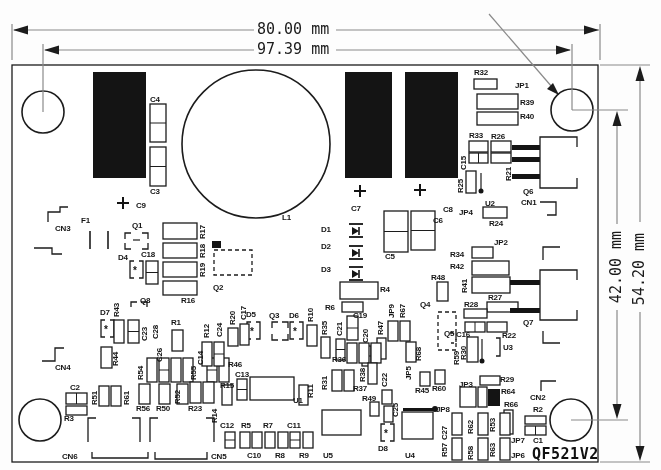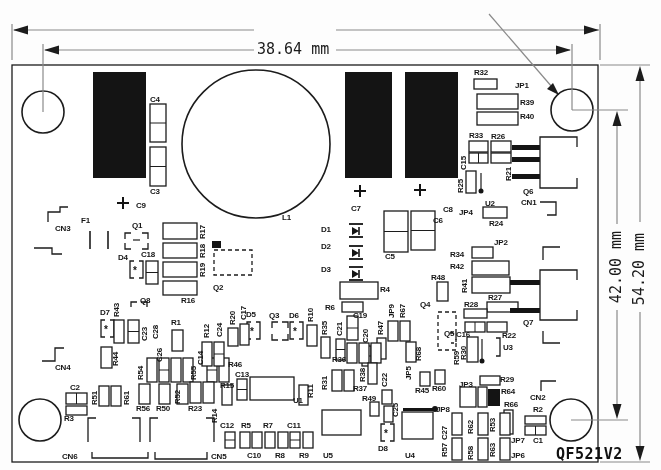--- a/index.html
+++ b/index.html
@@ -4,21 +4,21 @@
 <style>
   html,body{margin:0;padding:0;background:#fff;}
   .stage{position:relative;width:661px;height:470px;background:#fdfdfd;overflow:hidden;
          font-family:"Liberation Sans",sans-serif;}
   .dim{position:absolute;font:15px "DejaVu Sans Mono",monospace;color:#1b1b1b;white-space:nowrap;}
   #dim80{left:257px;top:20px}
   #dim72{left:257px;top:40px}
   #dimhole{left:410px;top:2px}
   #dim42{left:572px;top:258px;width:88px;text-align:center;transform:rotate(-90deg);}
   #dim54{left:595px;top:260px;width:88px;text-align:center;transform:rotate(-90deg);}
-  #boardname{position:absolute;left:532px;top:445px;font:bold 15px "DejaVu Sans Mono",monospace;color:#111;letter-spacing:0.5px;margin-left:24px;}
+  #boardname{position:absolute;left:532px;top:445px;font:bold 15px "DejaVu Sans Mono",monospace;color:#111;letter-spacing:0.5px;}
   svg{position:absolute;left:0;top:0;}
 </style>
 </head>
 <body>
 
 <div class="stage">
   <svg id="draw" width="661" height="470" viewBox="0 0 661 470">
       <rect x="12" y="65" width="586" height="397" fill="#fff" stroke="#1c1c1c" stroke-width="1.3"></rect>
       <circle cx="43" cy="112" r="21" fill="none" stroke="#1c1c1c" stroke-width="1.6"></circle>
       <circle cx="572" cy="110" r="21" fill="none" stroke="#1c1c1c" stroke-width="1.6"></circle>
@@ -374,17 +374,18 @@
       <text x="263" y="428" font-size="8" font-weight="bold" fill="#141414" font-family="&quot;Liberation Sans&quot;,sans-serif" letter-spacing="-0.2">R7</text>
       <text x="287" y="428" font-size="8" font-weight="bold" fill="#141414" font-family="&quot;Liberation Sans&quot;,sans-serif" letter-spacing="-0.2">C11</text>
       <text x="247" y="458" font-size="8" font-weight="bold" fill="#141414" font-family="&quot;Liberation Sans&quot;,sans-serif" letter-spacing="-0.2">C10</text>
       <text x="275" y="458" font-size="8" font-weight="bold" fill="#141414" font-family="&quot;Liberation Sans&quot;,sans-serif" letter-spacing="-0.2">R8</text>
       <text x="299" y="458" font-size="8" font-weight="bold" fill="#141414" font-family="&quot;Liberation Sans&quot;,sans-serif" letter-spacing="-0.2">R9</text>
       <text x="293" y="403" font-size="8" font-weight="bold" fill="#141414" font-family="&quot;Liberation Sans&quot;,sans-serif" letter-spacing="-0.2">U1</text>
       <text x="323" y="458" font-size="8" font-weight="bold" fill="#141414" font-family="&quot;Liberation Sans&quot;,sans-serif" letter-spacing="-0.2">U5</text>
       <text x="405" y="458" font-size="8" font-weight="bold" fill="#141414" font-family="&quot;Liberation Sans&quot;,sans-serif" letter-spacing="-0.2">U4</text>
       <text x="378" y="451" font-size="8" font-weight="bold" fill="#141414" font-family="&quot;Liberation Sans&quot;,sans-serif" letter-spacing="-0.2">D8</text>
     </svg>
-  <div class="dim" id="dim72">38.64 mm</div>
+  <div class="dim" id="dim80">80.00 mm</div>
+  <div class="dim" id="dim72">97.39 mm</div>
   <div class="dim" id="dim42">42.00 mm</div>
   <div class="dim" id="dim54">54.20 mm</div>
   <div id="boardname">QF521V2</div>
 </div>
 
 </body></html>

